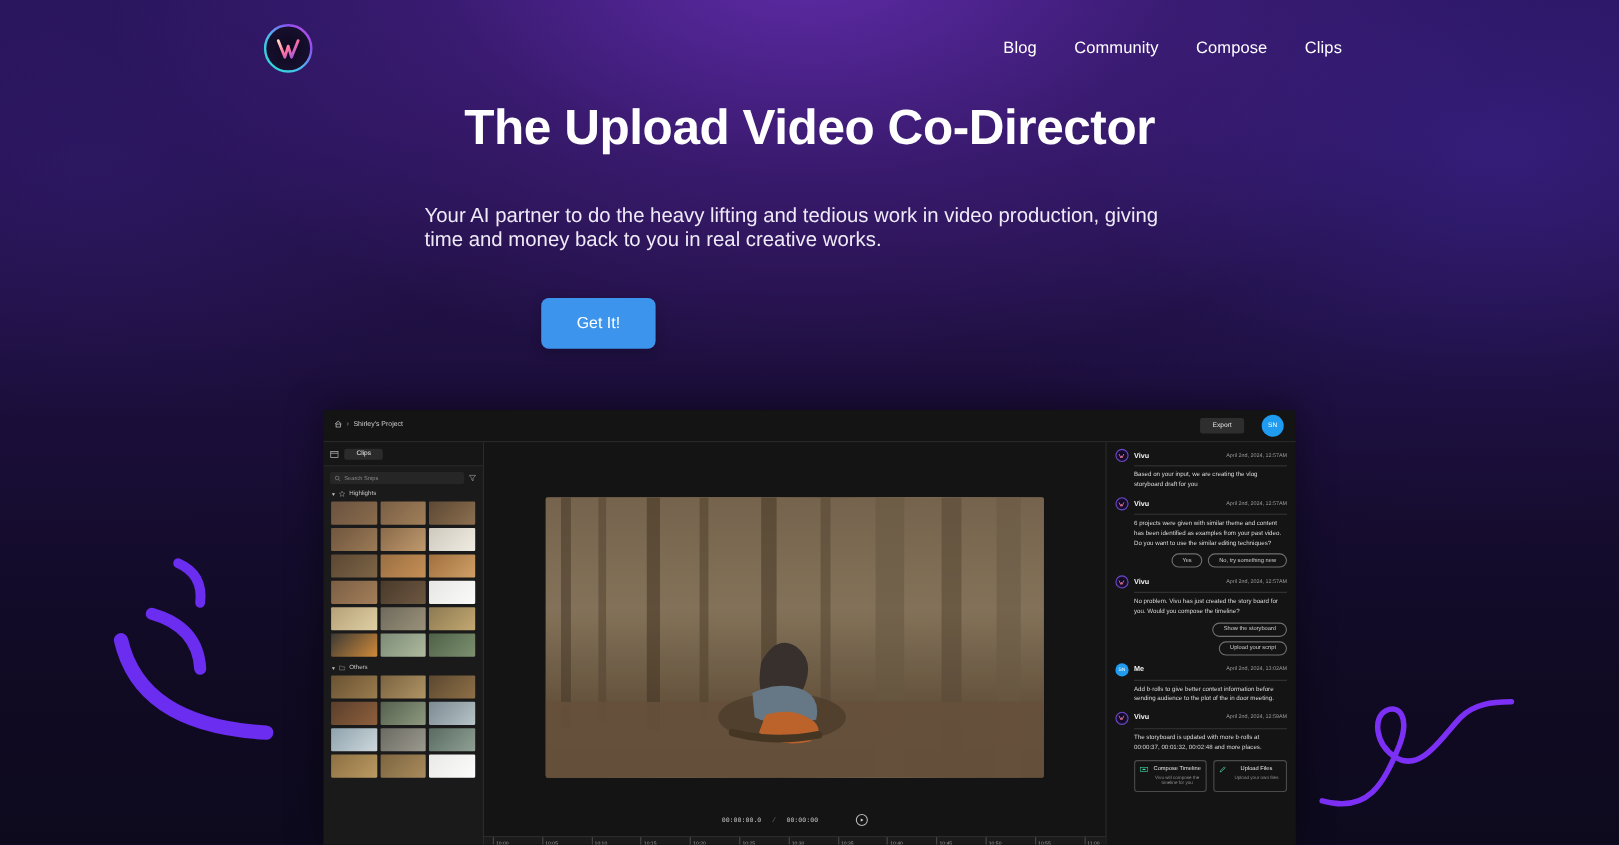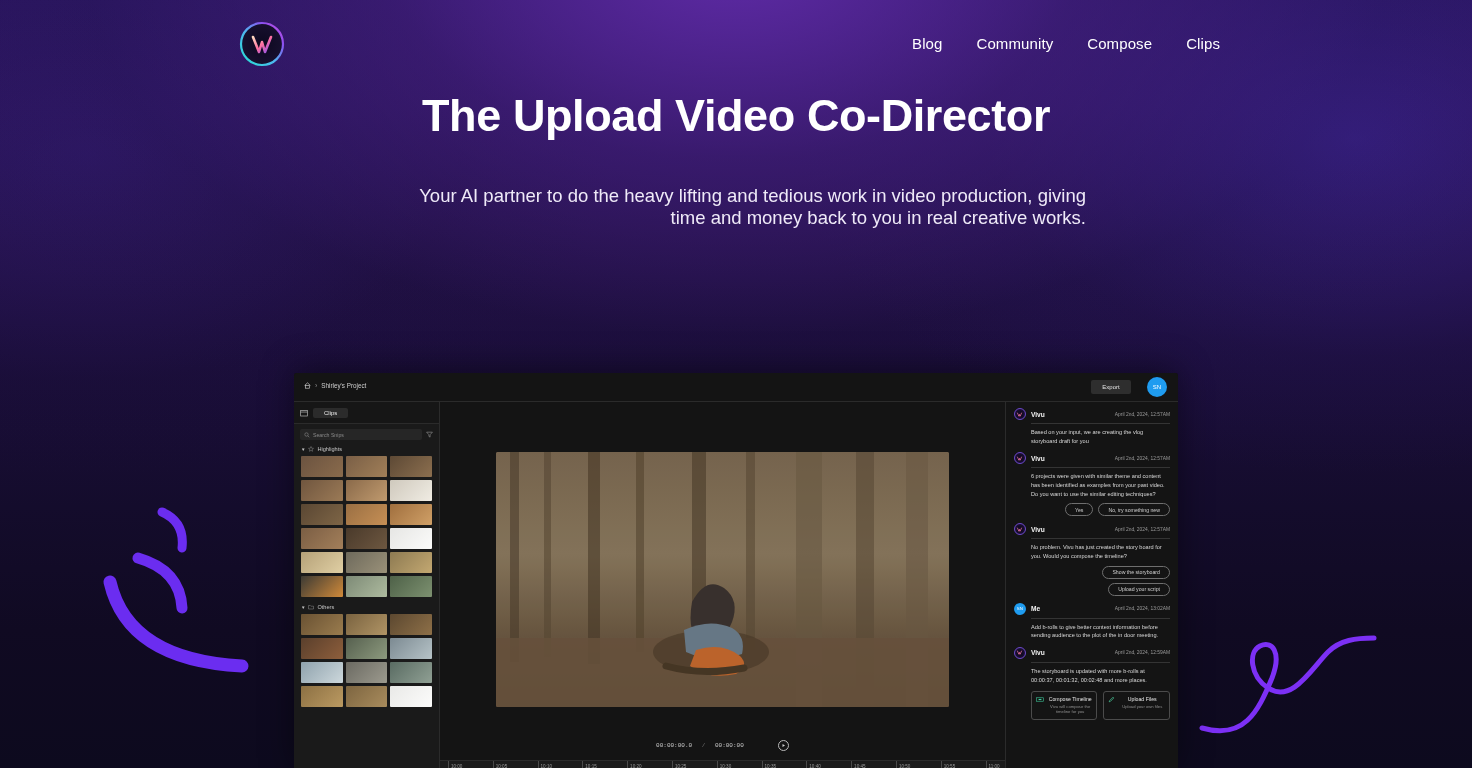--- a/index.html
+++ b/index.html
@@ -50,21 +50,21 @@
 
   
   #hero { position: absolute; top: 0; left: 0; width: 1472px; }
   #headline {
     position: absolute; top: 90px; left: 0; width: 1472px;
     text-align: center; color: #ffffff;
     font-size: 45px; font-weight: bold; letter-spacing: -0.4px;
   }
   #subheadline {
     position: absolute; top: 185px; left: 386px; width: 700px;
-    text-align: right; color: #efeaf8;
+    text-align: left; color: #efeaf8;
     font-size: 18.5px; line-height: 1.21; font-weight: normal;
   }
 
   
   #signup {
     position: absolute; top: 271px; left: 492px;
     display: flex; align-items: flex-start; gap: 18px;
   }
   #email-input {
     width: 347px; height: 47px;
@@ -284,20 +284,21 @@
       <a class="nav-item">Compose</a>
       <a class="nav-item">Clips</a>
     </nav>
   </div>
 
   <div id="hero">
     <h1 id="headline">The Upload Video Co-Director</h1>
     <p id="subheadline">Your AI partner to do the heavy lifting and tedious work in video production, giving time and money back to you in real creative works.</p>
 
     <form id="signup">
+      <button id="get-it-button">Get It!</button>
     </form>
   </div>
 
   <div id="app-window">
 
     <div id="app-topbar">
       <div id="breadcrumb">
         <svg width="7" height="7" viewBox="0 0 12 12">
           <path d="M1 6 L6 1.5 L11 6" fill="none" stroke="#cfcfcf" stroke-width="1.2"></path>
           <rect x="2.6" y="6" width="6.8" height="4.6" fill="none" stroke="#cfcfcf" stroke-width="1.1"></rect>

